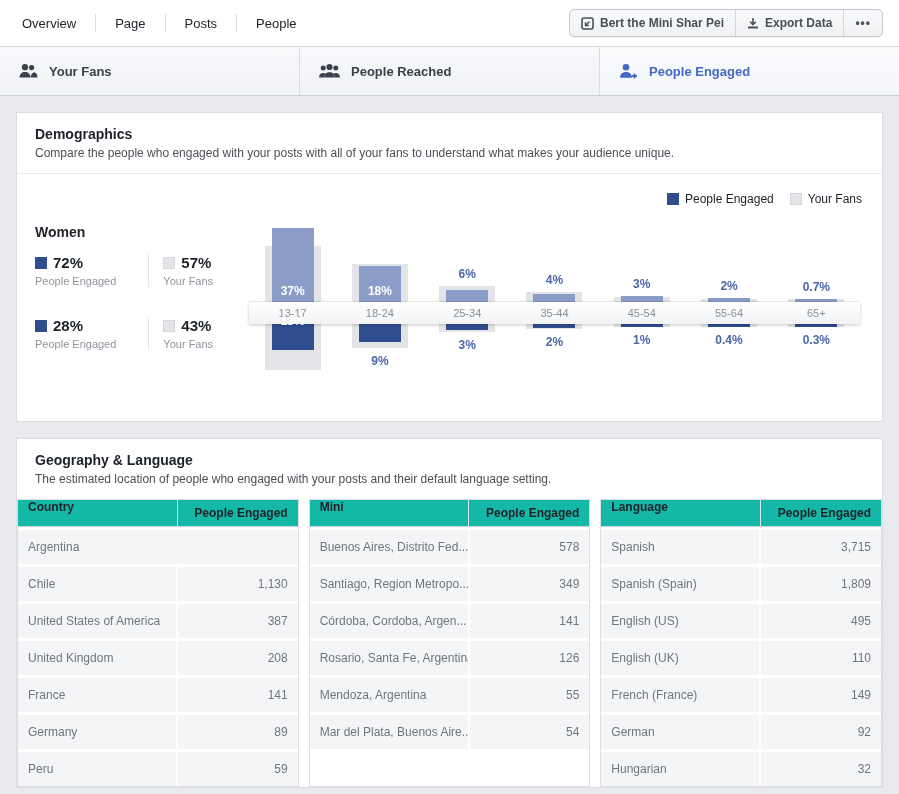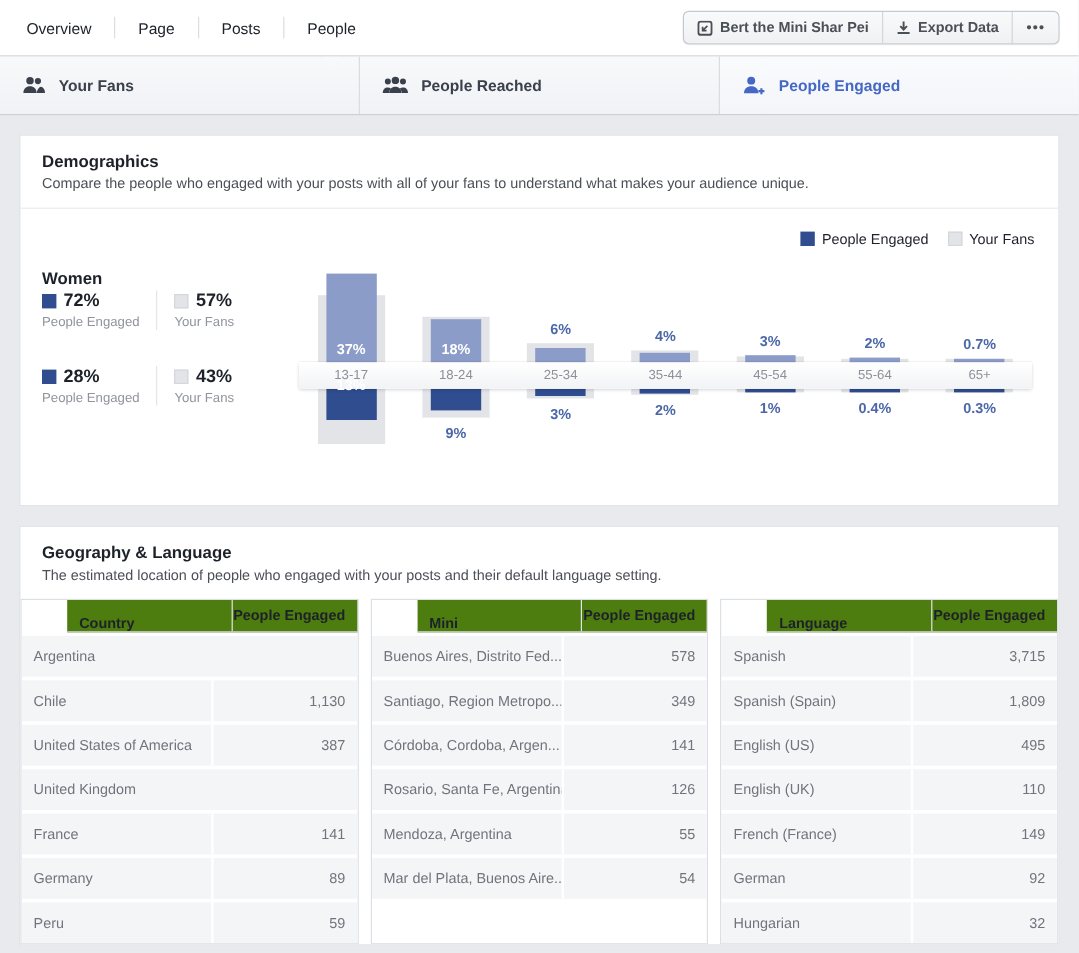--- a/index.html
+++ b/index.html
@@ -35,21 +35,21 @@
   
   .chart-region { border-top:1px solid #e9ebf0; position:relative; height:248px; }
   .legend { position:absolute; top:18px; right:20px; display:flex; gap:16px; align-items:center; }
   .legend-item { display:flex; align-items:center; gap:6px; font-size:12px; color:#1d2129; cursor:pointer; }
   .sw { width:12px; height:12px; display:inline-block; }
   .sw-engaged { background:#2f4d8f; }
   .sw-fans { background:#e2e4e8; border:1px solid #d4d7db; }
 
   .gender-stats { position:absolute; left:18px; top:50px; width:205px; }
   .g-title { font-size:14px; font-weight:bold; color:#1d2129; }
-  .g-row { display:flex; margin-top:2px; margin-bottom:30px; }
+  .g-row { display:flex; margin-top:14px; margin-bottom:30px;gap:18px; }
   .g-cell { display:flex; flex-direction:column; }
   .g-cell.fans { border-left:1px solid #e4e6ea; padding-left:14px; margin-left:14px; }
   .g-val { display:flex; align-items:center; gap:6px; font-size:15px; font-weight:bold; color:#1d2129; }
   .g-lab { font-size:11px; color:#90949c; margin-top:4px; }
 
   .chart-wrap { position:absolute; left:232px; right:22px; top:36px; height:206px; }
   .cols { display:flex; height:100%; }
   .col { flex:1; position:relative; }
   .bar { position:absolute; left:50%; }
   .bar-fans { width:56px; margin-left:-28px; background:#e2e4e8; z-index:0; }
@@ -60,21 +60,21 @@
   .bar.down { top:114px; }
   .blab { position:absolute; left:0; right:0; text-align:center; font-size:12px; font-weight:bold; z-index:3; }
   .blab.in { color:#fff; }
   .blab.out { color:#4b67a8; }
   .axis-band { position:absolute; left:0; right:0; top:92px; height:22px; z-index:2; display:flex; background:linear-gradient(#ffffff,#f2f3f5); box-shadow:0 1px 3px rgba(0,0,0,0.22), 0 -1px 1px rgba(0,0,0,0.05); }
   .band-cell { flex:1; display:flex; align-items:center; justify-content:center; font-size:11px; color:#8b9099; }
 
   
   .tables { display:flex; gap:10px; padding:0; }
   .gtable { flex:1; border:1px solid #dcdfe3; background:#fff; overflow:hidden; }
-  .thead { display:flex; height:27px; align-items:flex-end; border-bottom:1px solid #cfd3d8; background:#4d7c0f;margin-left:38px; }
+  .thead { display:flex; height:27px; align-items:flex-start; border-bottom:1px solid #cfd3d8; background:#14b8a6; }
   .th { font-size:12px; font-weight:bold; color:#1d2129; }
   .th.name { flex:1.35; padding-left:10px; }
   .th.val { flex:1; text-align:right; padding-right:10px; border-left:1px solid #e0e3e7; height:100%; display:flex; align-items:center; justify-content:flex-end; }
   .trow { display:flex; align-items:center; height:34px; background:#f4f5f7; margin-top:3px; }
   .trow:first-child { margin-top:3px; }
   .tname { flex:1.35; padding-left:10px; font-size:12px; color:#70757d; white-space:nowrap; overflow:hidden; }
   .tval { flex:1; text-align:right; padding-right:10px; font-size:12px; color:#70757d; border-left:2px solid #fff; height:100%; display:flex; align-items:center; justify-content:flex-end; }
 </style>
 </head>
 <body>
@@ -297,20 +297,21 @@
             <div class="trow">
               <div class="tname">Chile</div>
               <div class="tval">1,130</div>
             </div>
             <div class="trow">
               <div class="tname">United States of America</div>
               <div class="tval">387</div>
             </div>
             <div class="trow">
               <div class="tname">United Kingdom</div>
+              <div class="tval">208</div>
             </div>
             <div class="trow">
               <div class="tname">France</div>
               <div class="tval">141</div>
             </div>
             <div class="trow">
               <div class="tname">Germany</div>
               <div class="tval">89</div>
             </div>
             <div class="trow">

